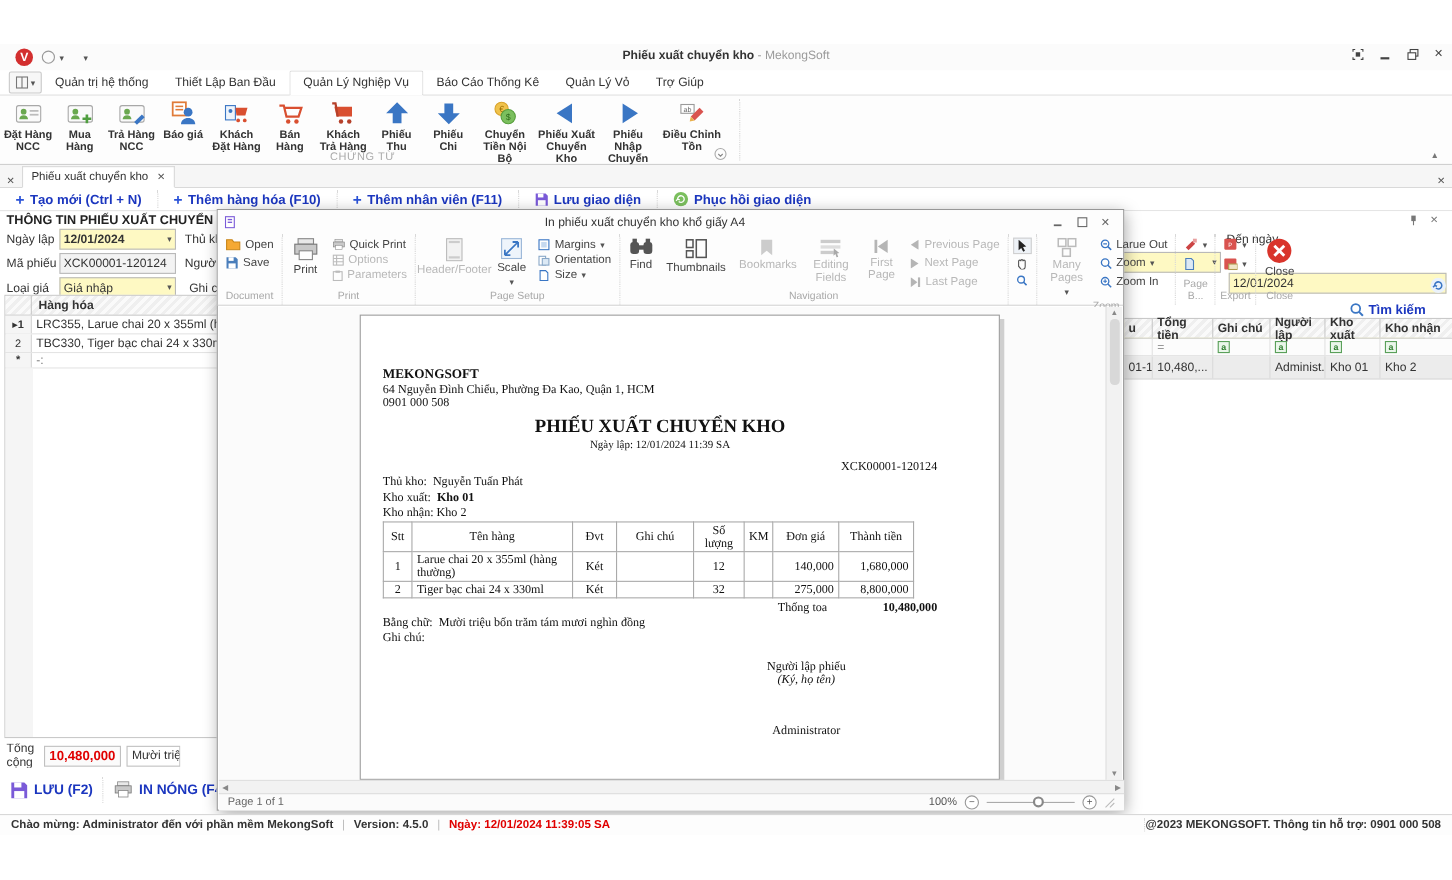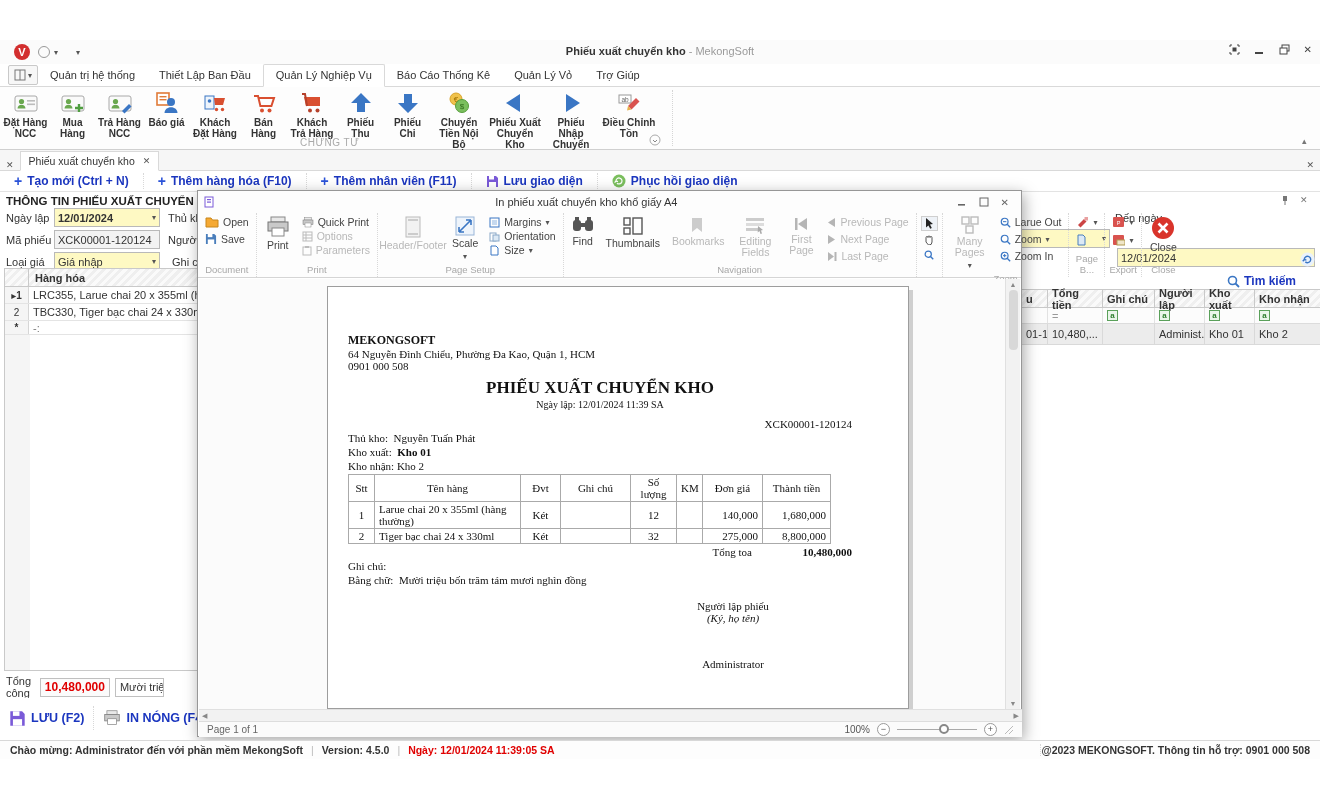--- a/index.html
+++ b/index.html
@@ -827,25 +827,25 @@
             <td class="ctr">Két</td>
                 <td></td>
             <td class="ctr">32</td>
                 <td></td>
             <td class="num">275,000</td>
                 <td class="num">8,800,000</td>
           </tr>
         </tbody>
           </table>
         <div class="dtotal">
-          <span>Tổng toa</span>
+          <span>Thống toa</span>
           <b style="width:100px;text-align:right;">10,480,000</b>
         </div>
+        <div class="doc-line"><span>Bằng chữ:</span>&nbsp;&nbsp;<span>Mười triệu bốn trăm tám mươi nghìn đồng</span></div>
         <div class="doc-line">Ghi chú:</div>
-        <div class="doc-line"><span>Bằng chữ:</span>&nbsp;&nbsp;<span>Mười triệu bốn trăm tám mươi nghìn đồng</span></div>
         <div class="sig">
           <div>Người lập phiếu</div>
           <div style="font-style:italic">(Ký, họ tên)</div>
           <div style="margin-top:34px">Administrator</div>
         </div>
       </div>
     </div>
 
     <div class="vscroll">
       <span>▲</span>

